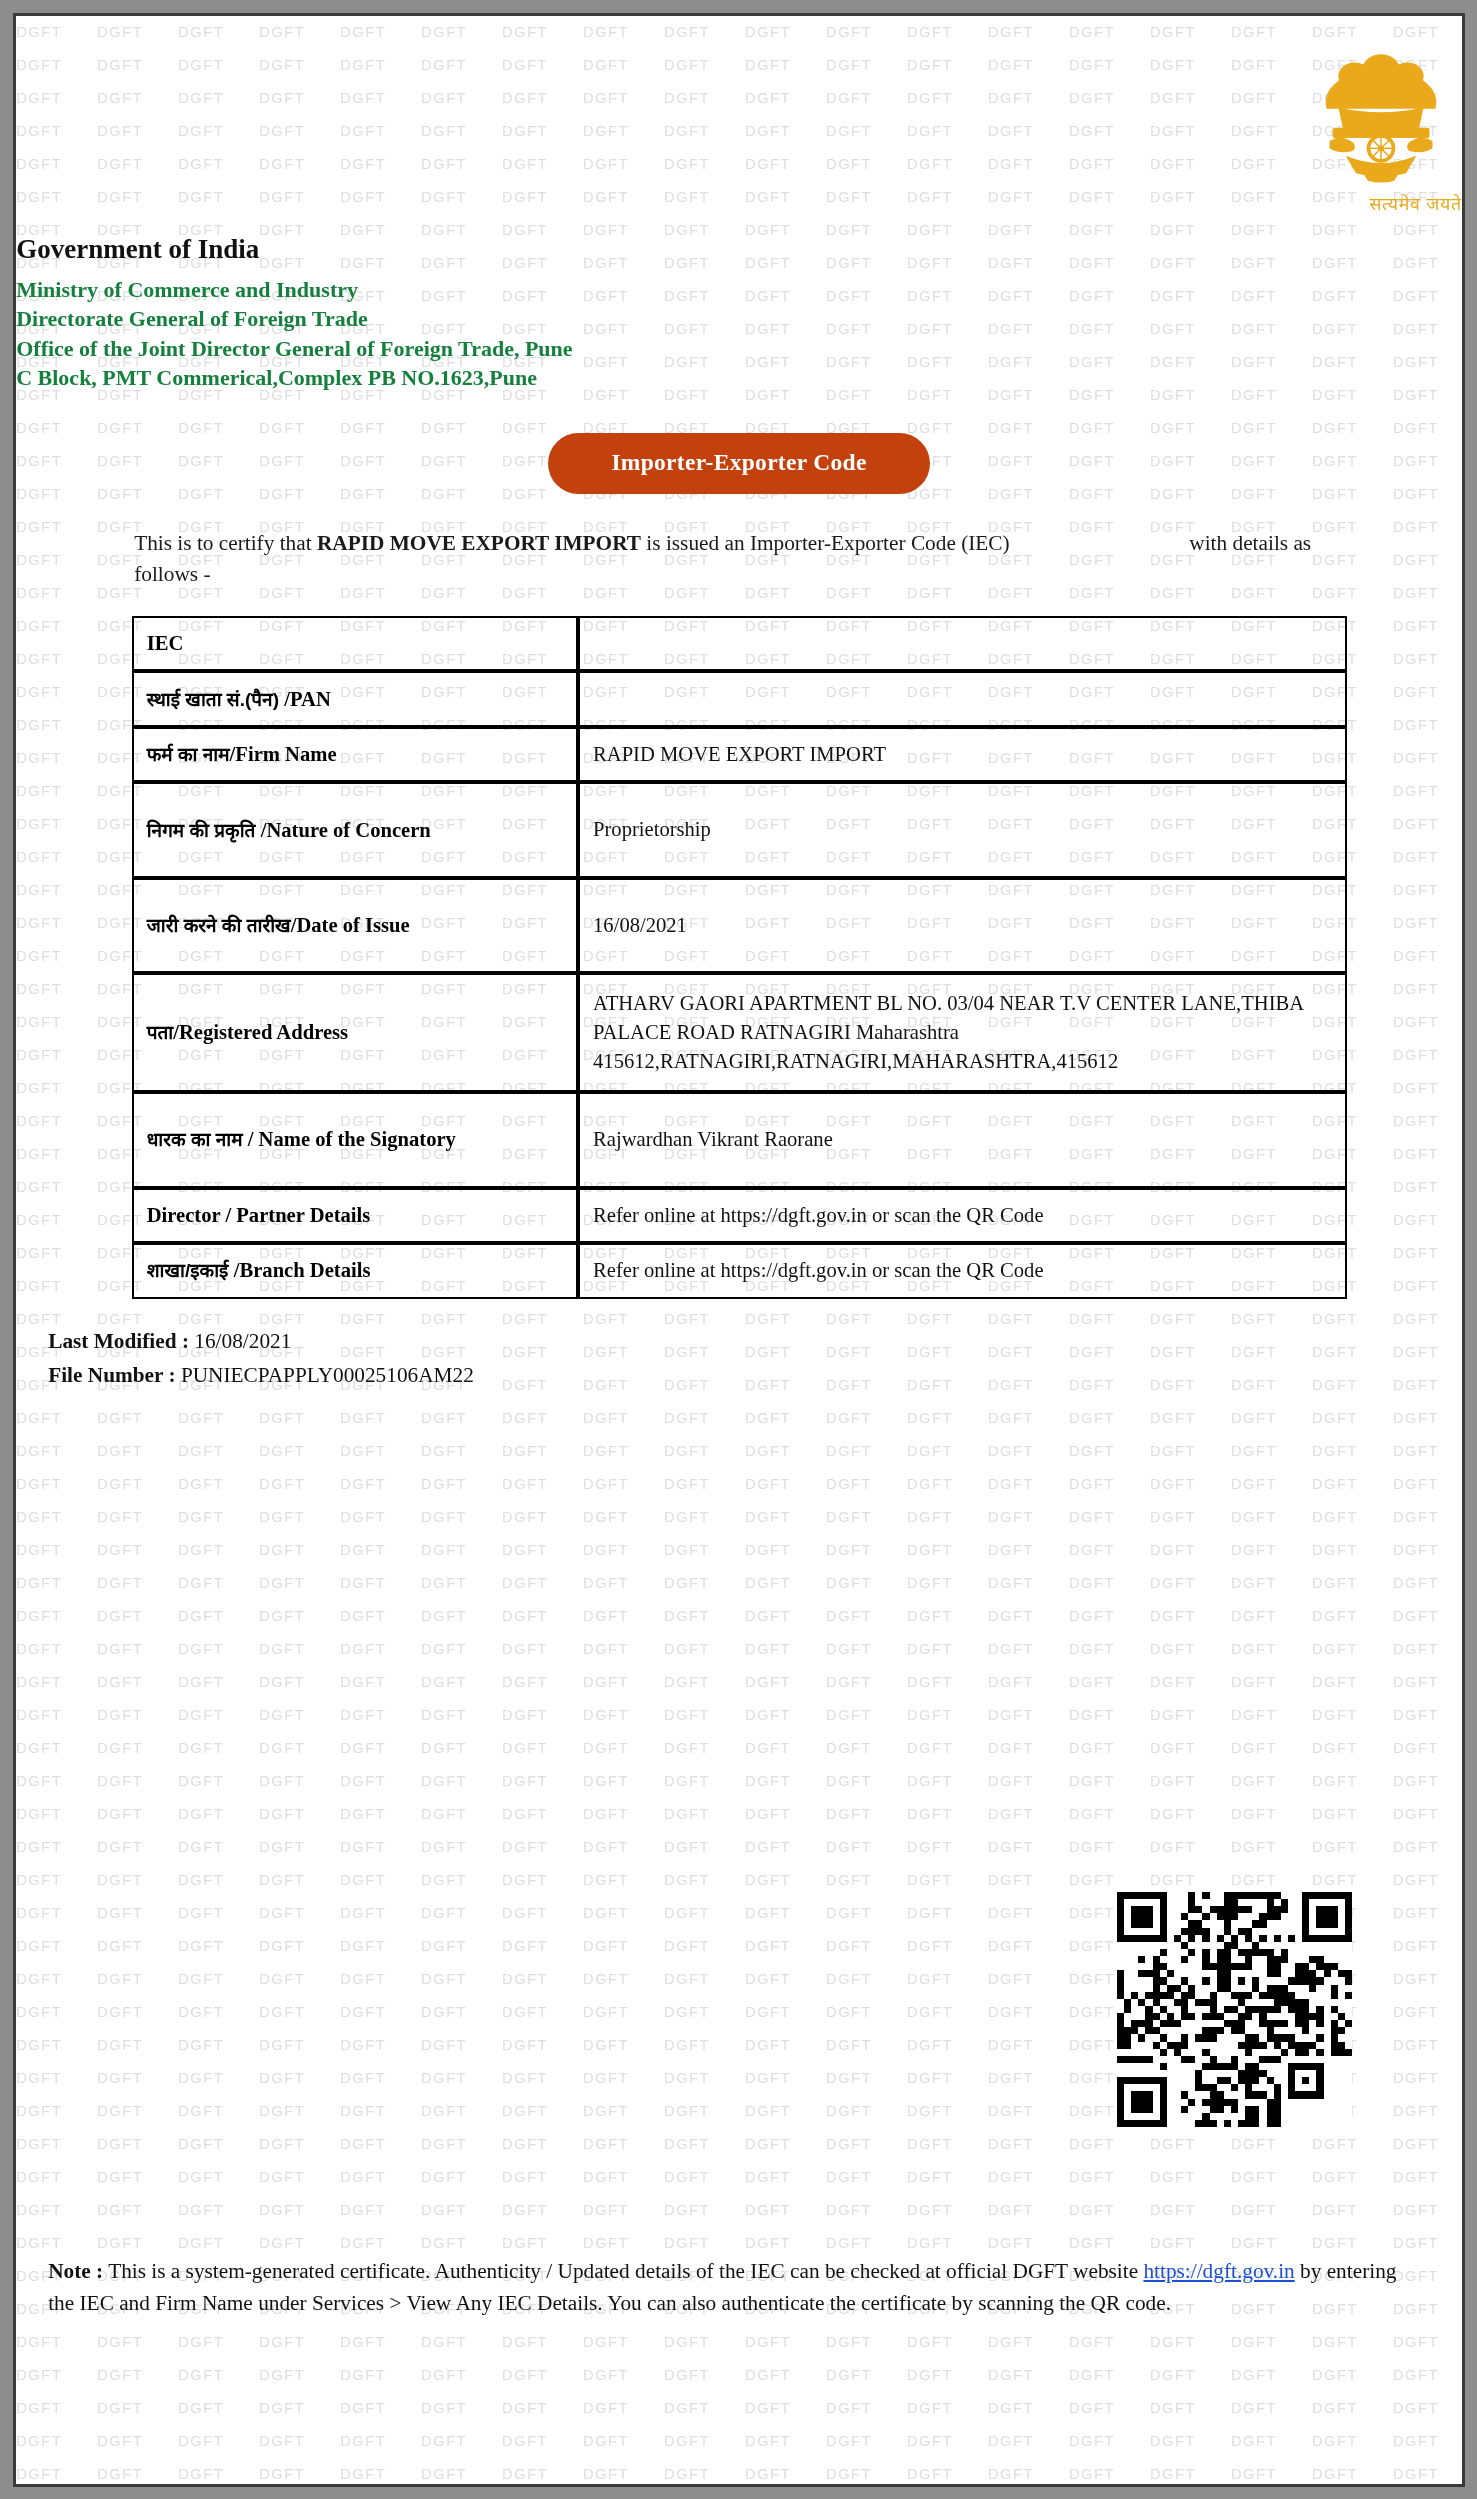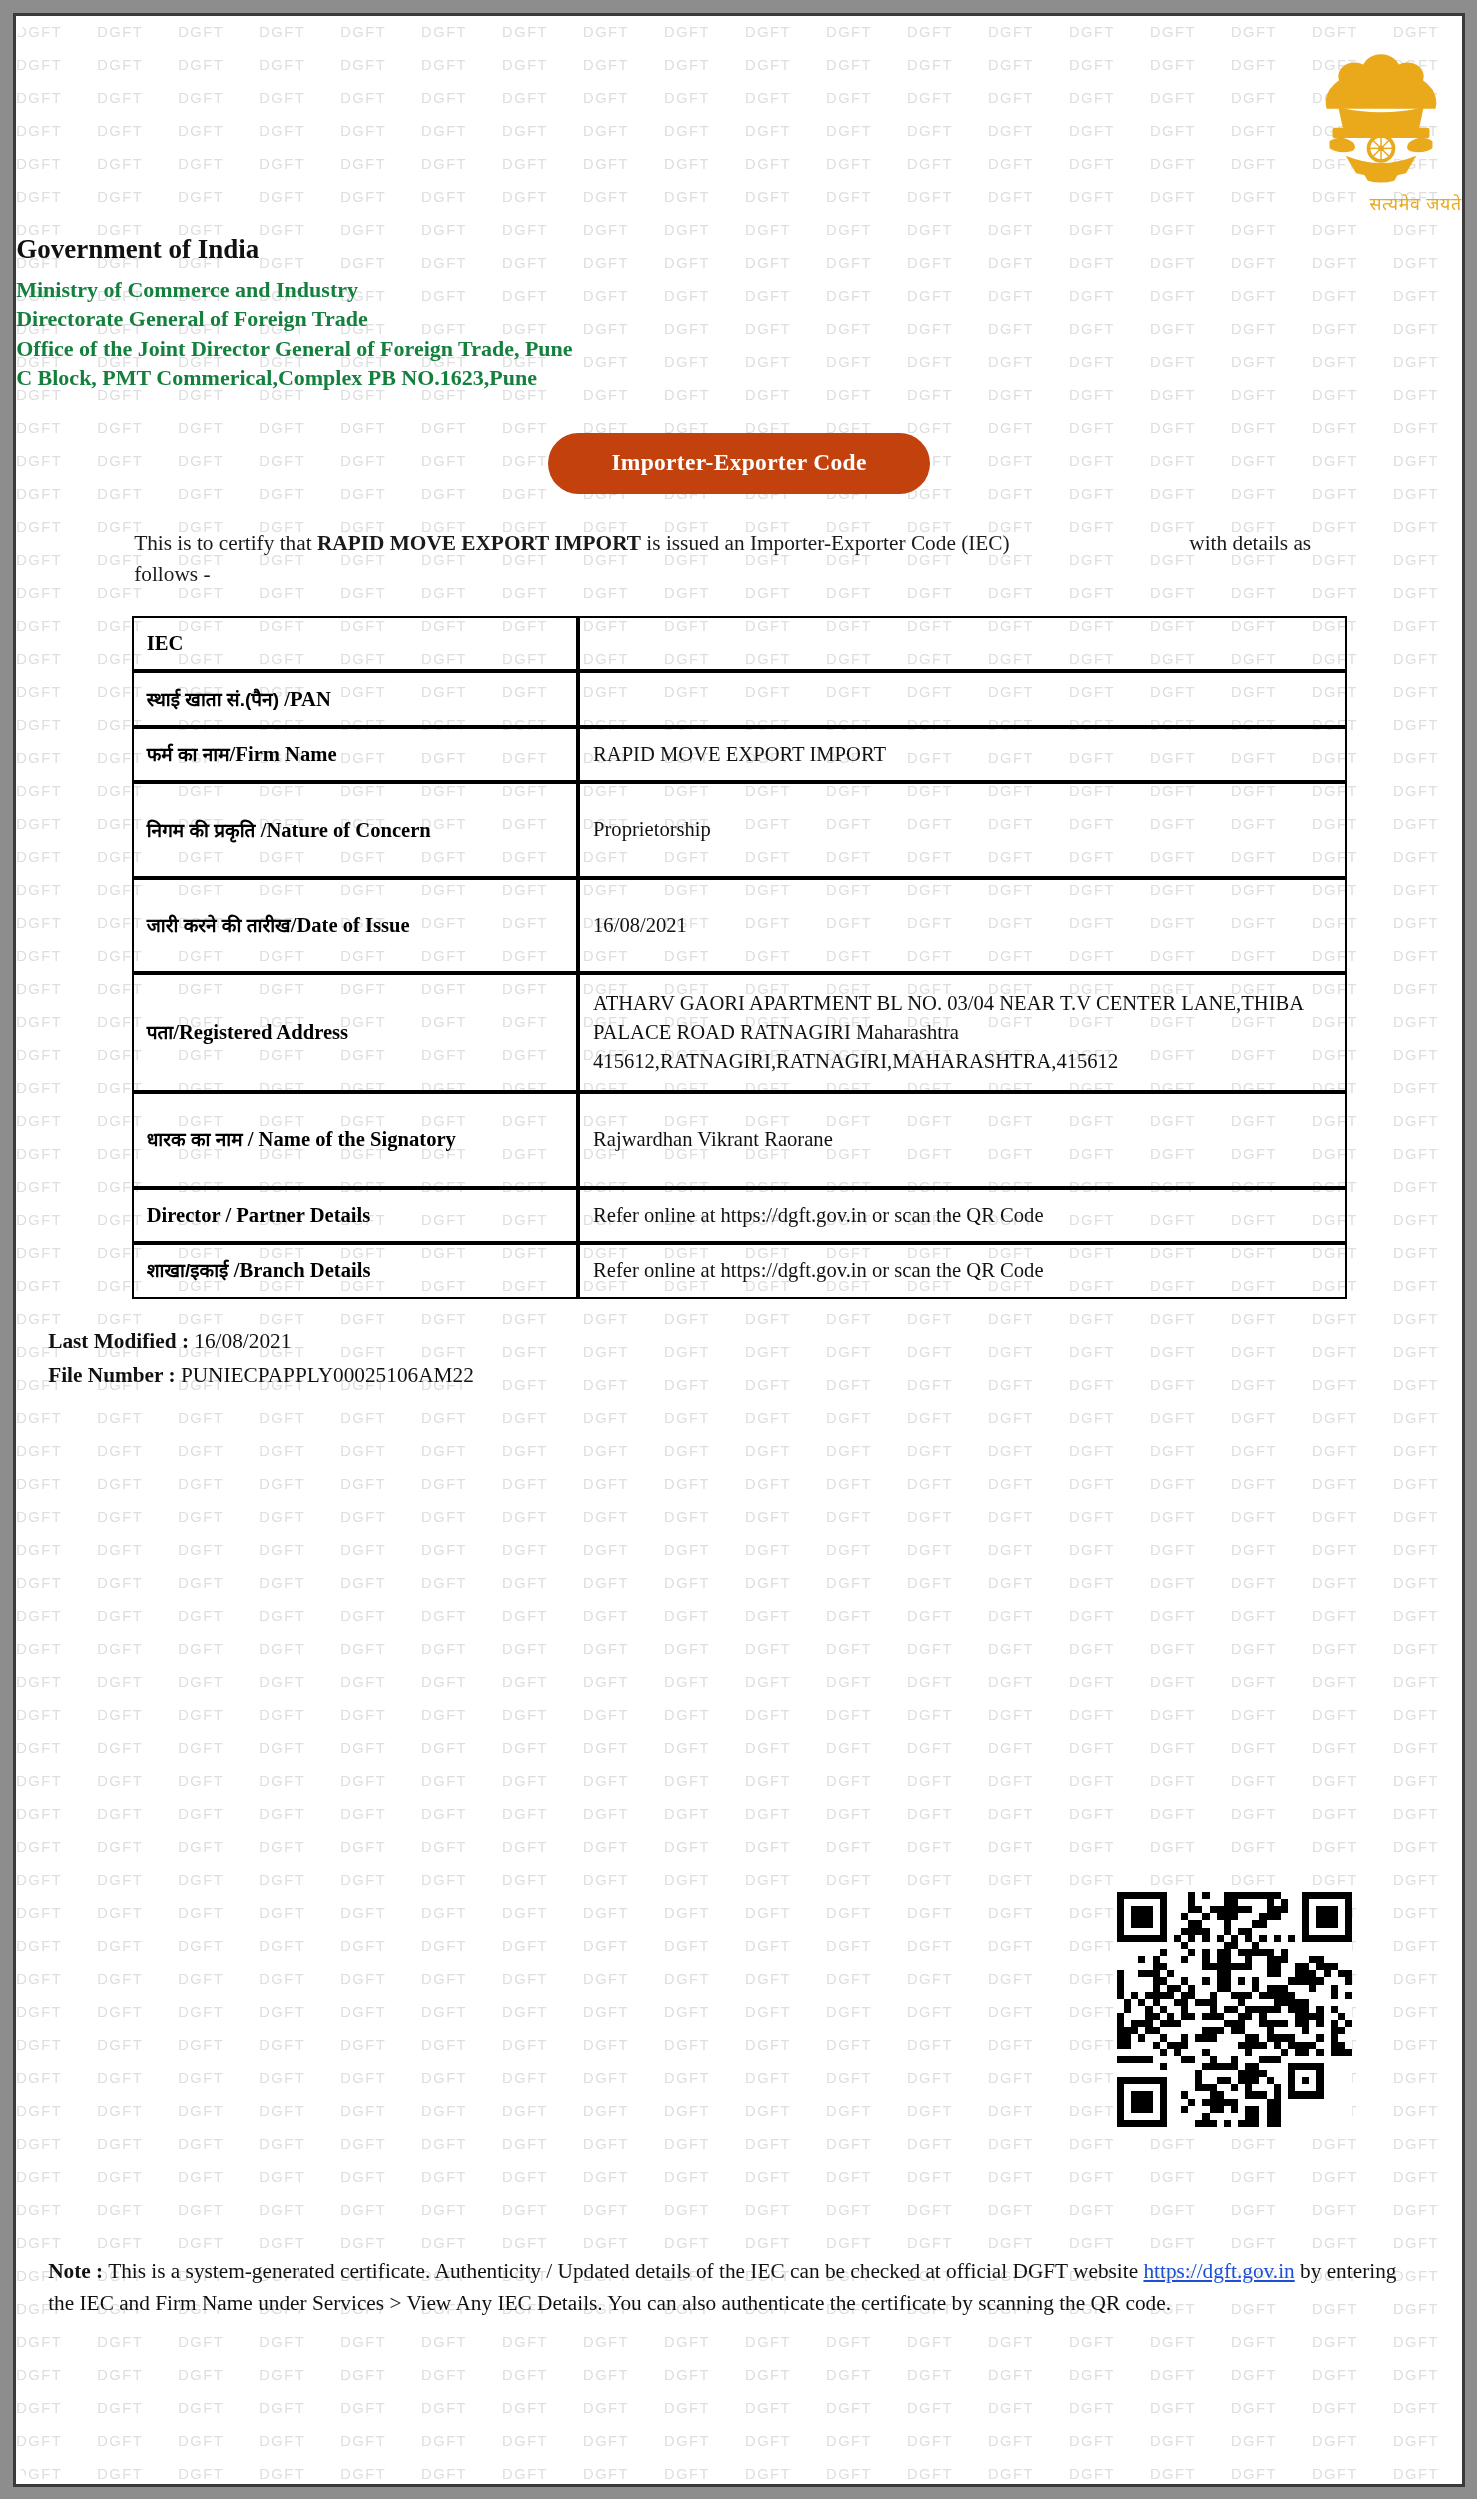--- a/index.html
+++ b/index.html
@@ -35,21 +35,20 @@
     overflow: hidden;
   }
 
   
   .watermark {
     position: absolute;
     left: 0; top: 0; right: 0; bottom: 0;
     pointer-events: none;
     z-index: 0;
     overflow: hidden;
-    border-radius: 30px;
   }
   .wm-row {
     white-space: nowrap;
     font-family: "Liberation Sans", sans-serif;
     font-size: 14.7px;
     letter-spacing: 1.5px;
     color: #dedede;
     line-height: 33px;
     height: 33px;
   }

